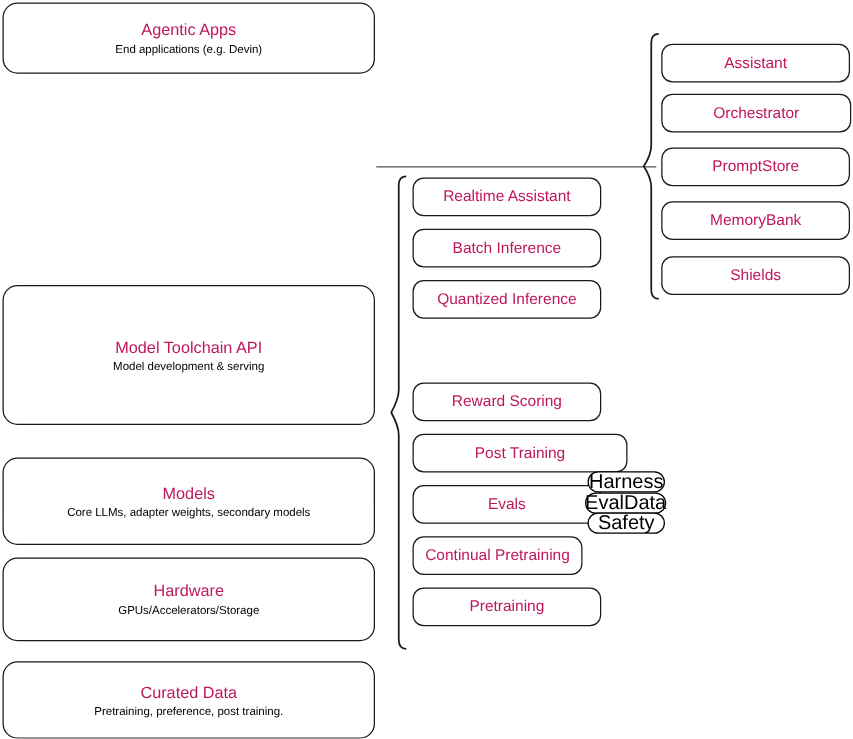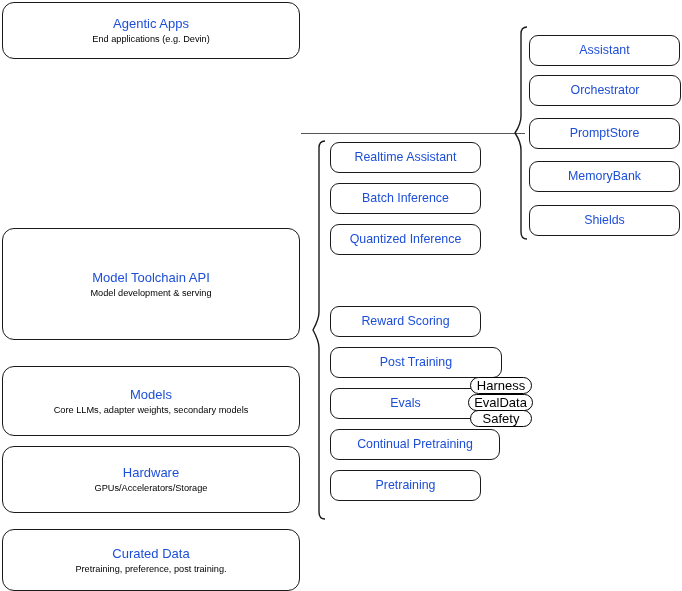--- a/index.html
+++ b/index.html
@@ -29,21 +29,21 @@
     background: #ffffff;
     display: flex;
     flex-direction: column;
     align-items: center;
     justify-content: center;
     text-align: center;
   }
   .node .title {
     font-size: 13px;
     line-height: 17px;
-    color: #1d4ed8;
+    color: #be185d;
     white-space: nowrap;
   }
   .node .subtitle {
     font-size: 9.2px;
     line-height: 13px;
     color: #000000;
     white-space: nowrap;
     margin-top: 1px;
   }
 
@@ -67,21 +67,21 @@
   .pill {
     position: absolute;
     box-sizing: border-box;
     border: 1.4px solid #000000;
     border-radius: 11px;
     background: #ffffff;
     height: 17px;
     display: flex;
     align-items: center;
     justify-content: center;
-    font-size: 13px;
+    font-size: 16px;
     line-height: 11px;
     white-space: nowrap;
     z-index: 6;
   }
 
   
   .bracket { position: absolute; z-index: 2; }
   .bracket svg { display: block; overflow: visible; }
 
   
@@ -152,21 +152,21 @@
   </div>
   <div class="node chip" style="left:330px; top:306px; width:151px;">
     <div class="title">Reward Scoring</div>
   </div>
   <div class="node chip" style="left:330px; top:347px; width:172px;">
     <div class="title">Post Training</div>
   </div>
   <div class="node chip" style="left:330px; top:388px; width:151px;">
     <div class="title">Evals</div>
   </div>
-  <div class="node chip" style="left:330px; top:429px; width:170px;text-align:center;">
+  <div class="node chip" style="left:330px; top:429px; width:136px;text-align:center;">
     <div class="title">Continual Pretraining</div>
   </div>
   <div class="node chip" style="left:330px; top:470px; width:151px;">
     <div class="title">Pretraining</div>
   </div>
 
   <div class="pill" style="left:470px; top:377px; width:62px;">
     <span>Harness</span>
   </div>
   <div class="pill" style="left:468px; top:394px; width:65px;">

